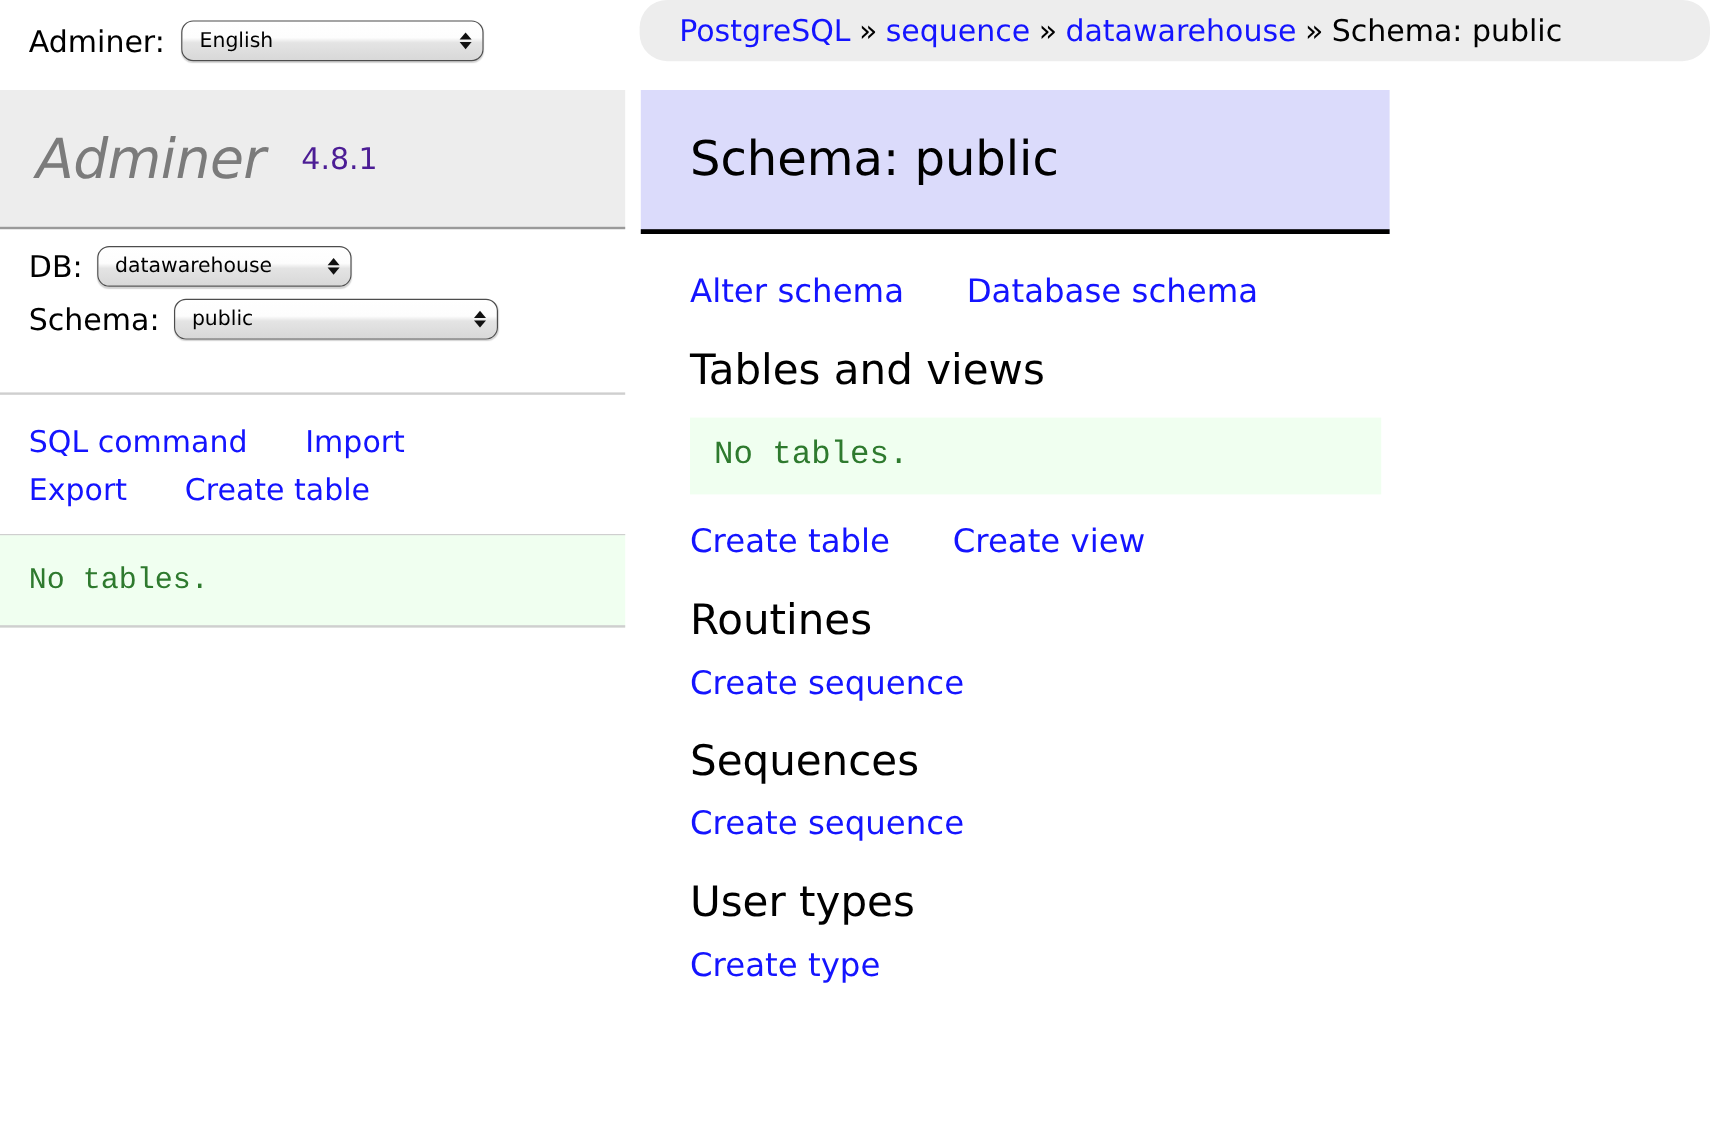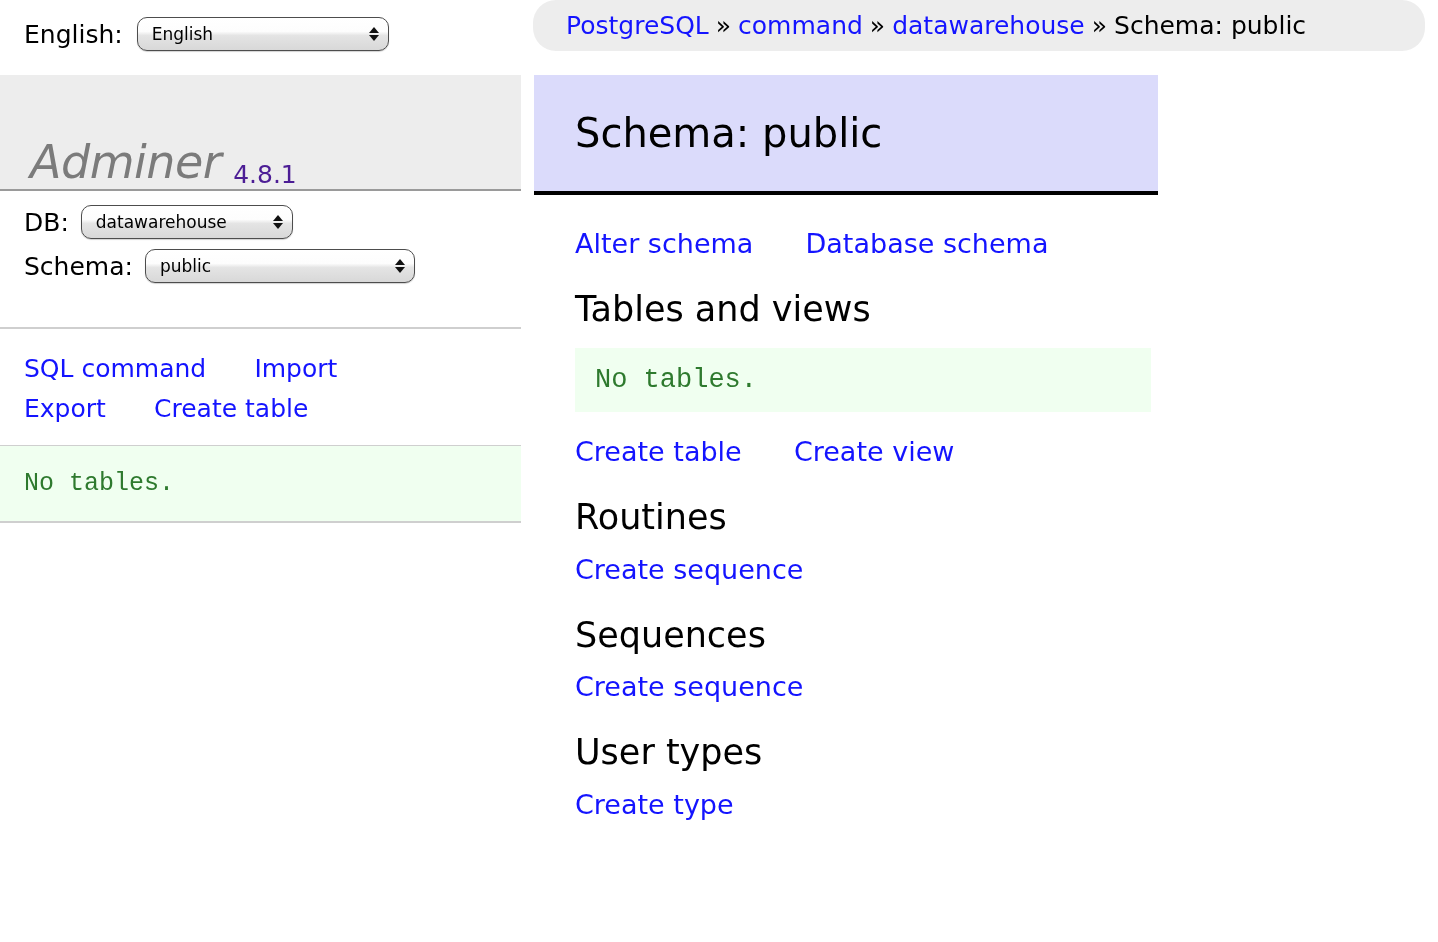--- a/index.html
+++ b/index.html
@@ -55,22 +55,23 @@
   #lang-select { margin-left: 14px; min-width: 252px; }
 
   
   #sidebar { position: absolute; left: 0; top: 0; width: 521px; height: 942px; }
 
   #brand-panel {
     position: absolute; left: 0; top: 75px;
     width: 521px; height: 116px;
     background: #ededed;
     border-bottom: 2px solid #9a9a9a;
-    display: flex; align-items: flex-end;
+    display: flex; align-items: center;
     padding-left: 30px;
+    gap: 18px;
   }
   #brand-name {
     font-style: italic; font-weight: normal;
     font-size: 46px; color: #7b7b7b; letter-spacing: -0.5px;
   }
   #brand-version { font-size: 25px; color: #4c1d95; margin-left: 12px; }
 
   #db-block { position: absolute; left: 0; top: 205px; width: 521px; }
   .db-row { display: flex; align-items: center; padding-left: 24px; margin-bottom: 10px; }
   .db-row-label { font-size: 25px; color: #000; }
@@ -148,21 +149,21 @@
     margin-bottom: 26px;
   }
   #main-no-tables .msg-green { font-size: 27px; }
 </style>
 </head>
 <body>
 
 <div id="page">
 
   <div id="lang-bar">
-    <span id="lang-label">English:</span>
+    <span id="lang-label">Adminer:</span>
     <span class="aqua-select" id="lang-select">
       <span>English</span>
       <span class="arrows">
         <span class="tri-up"></span>
           <span class="tri-dn"></span>
       </span>
     </span>
   </div>
 
   <div id="sidebar">
@@ -211,21 +212,21 @@
     </div>
 
     <div id="sidebar-no-tables">
       <span class="msg-green">No tables.</span>
     </div>
   </div>
 
   <div id="breadcrumb">
     <a href="#">PostgreSQL</a>
     <span class="crumb-sep">»</span>
-    <a href="#">command</a>
+    <a href="#">sequence</a>
     <span class="crumb-sep">»</span>
     <a href="#">datawarehouse</a>
     <span class="crumb-sep">»</span>
     <span id="breadcrumb-current">Schema: public</span>
   </div>
 
   <div id="main">
 
     <h2 id="page-title">Schema: public</h2>
 

